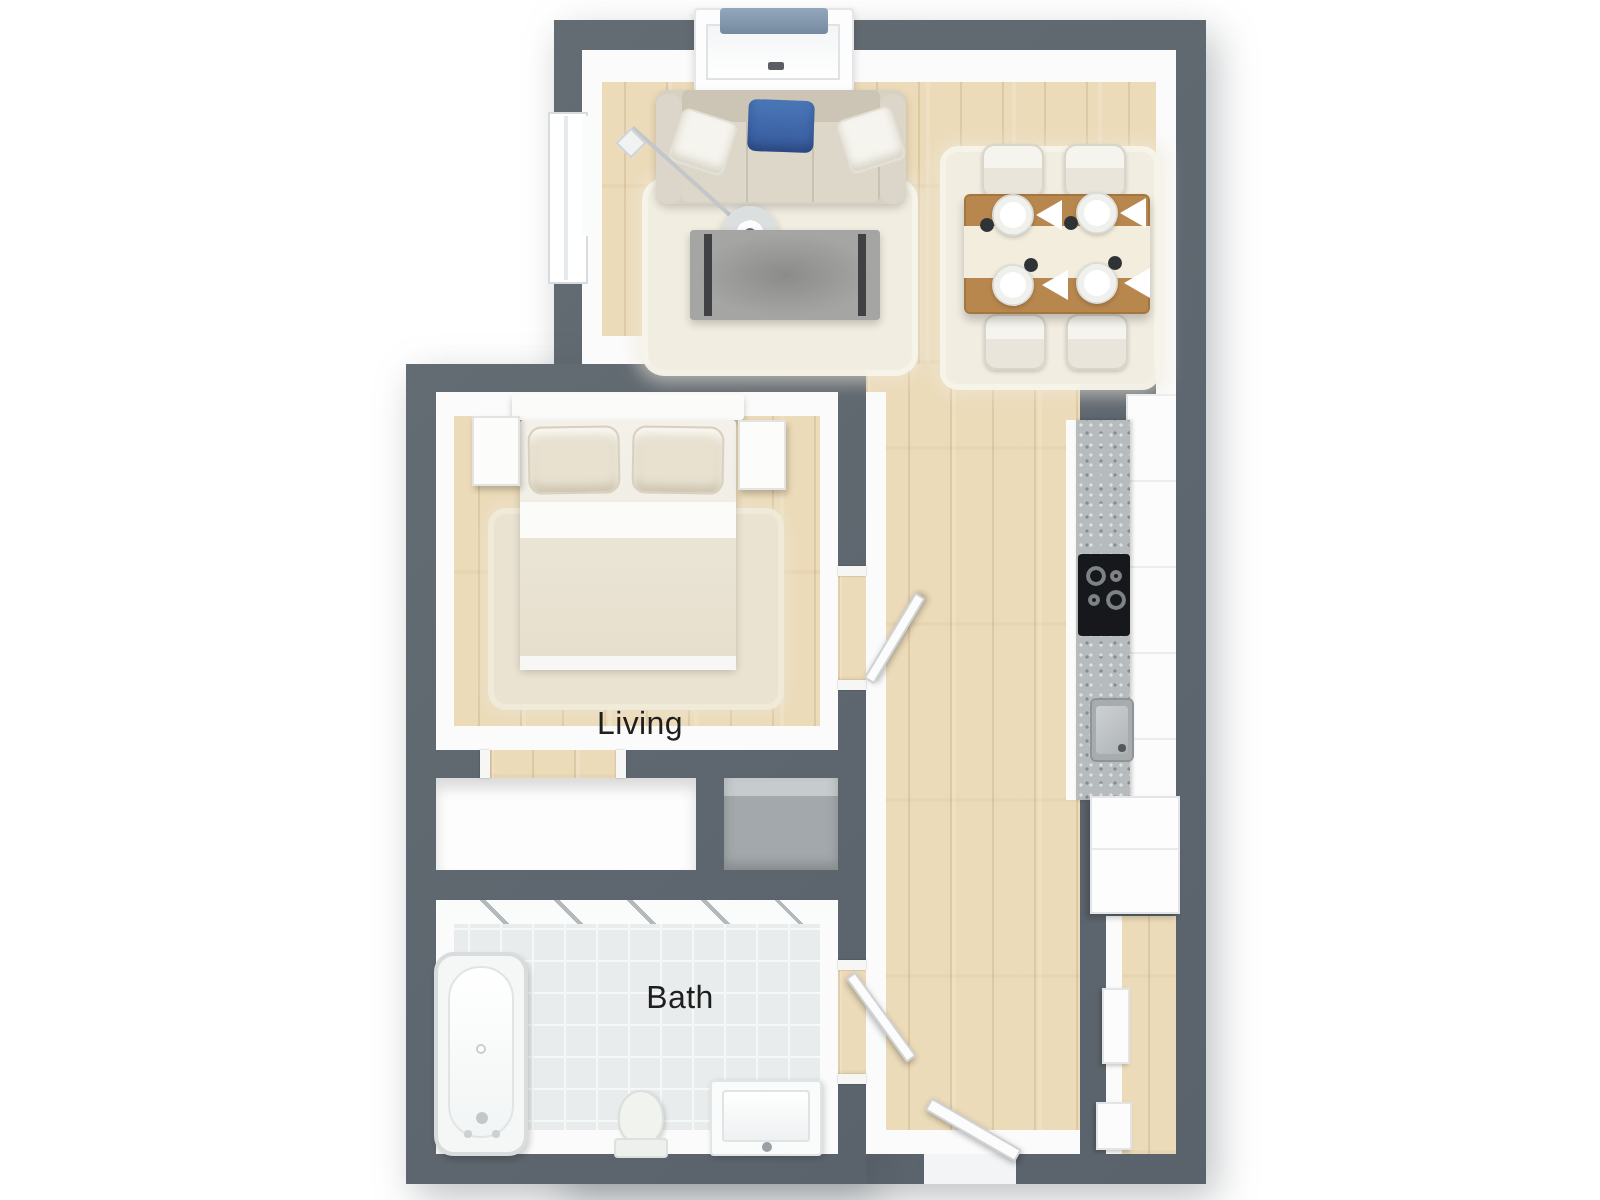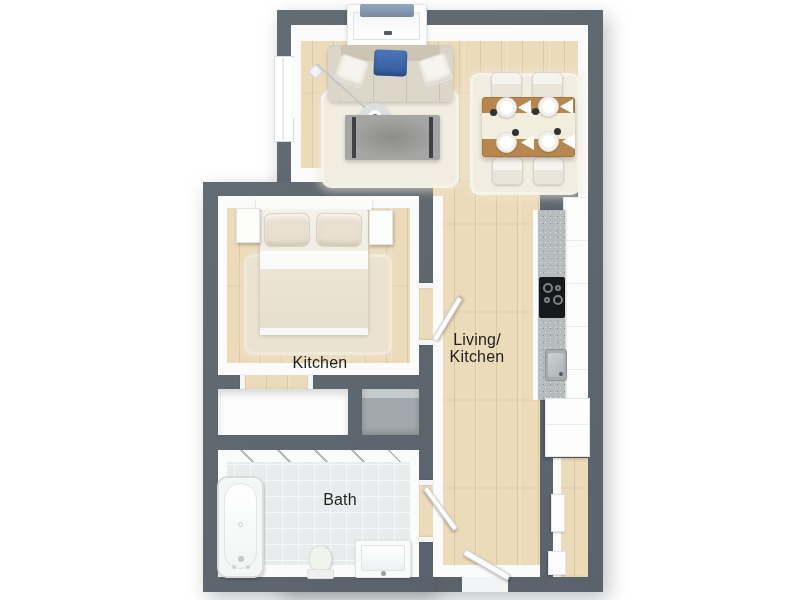--- a/index.html
+++ b/index.html
@@ -363,20 +363,16 @@
   <div class="abs" id="toilet-seat"></div>
   <div class="abs" id="toilet-tank"></div>
   <div class="abs" id="bath-sink"></div>
   <div class="abs" id="bath-sink-basin"></div>
   <div class="abs" id="bath-sink-tap"></div>
 
   <div class="abs door-leaf" id="door-bedroom-leaf"></div>
   <div class="abs door-leaf" id="door-bath-leaf"></div>
   <div class="abs door-leaf" id="door-entry-leaf"></div>
 
-  <div class="abs room-label" id="label-bedroom">Kitchen</div>
+  <div class="abs room-label" id="label-bedroom">Living</div>
   <div class="abs room-label" id="label-bath">Bath</div>
-  <div class="abs room-label" id="label-living">
-    <div>Living/</div>
-    <div>Kitchen</div>
-  </div>
 
 </div>
 
 </body></html>

